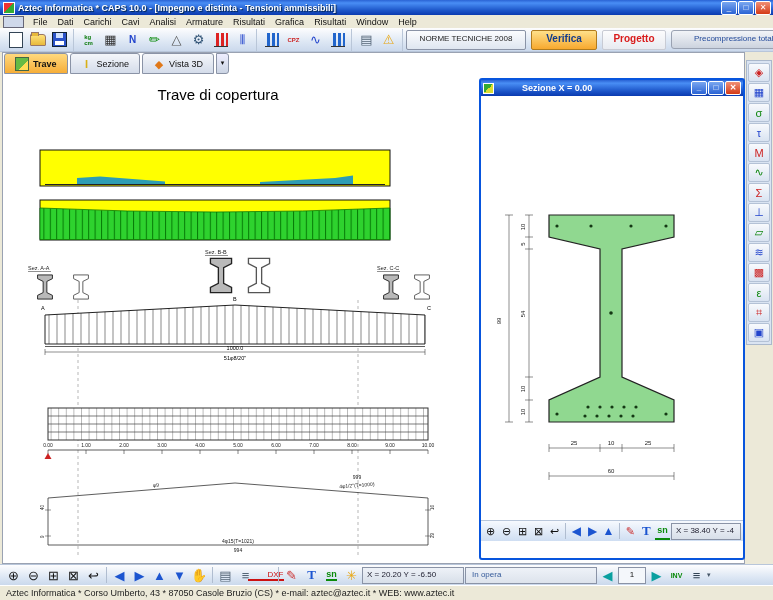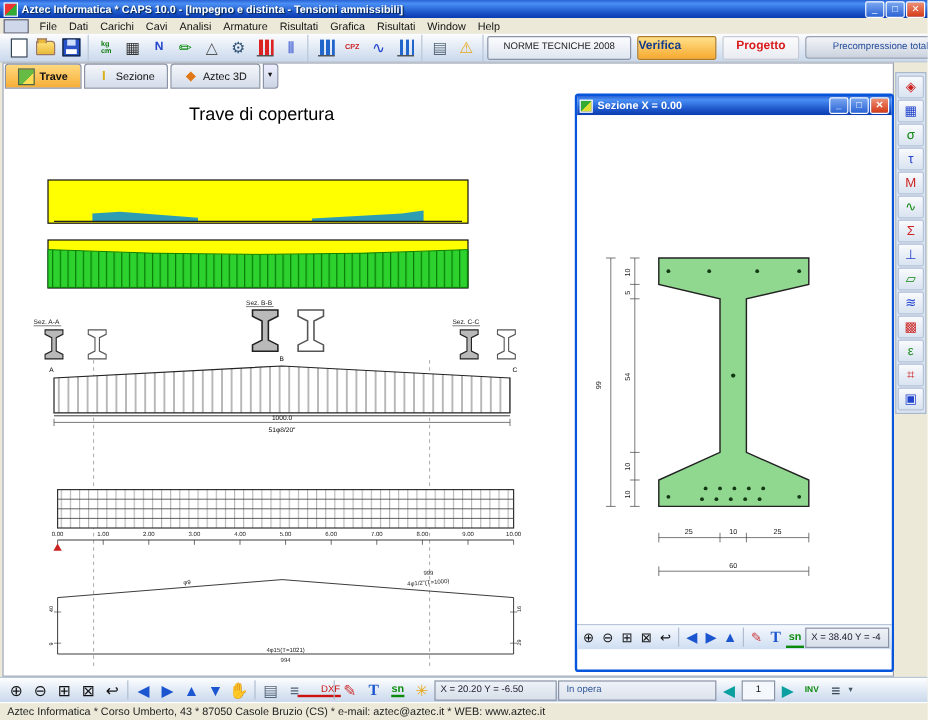--- a/index.html
+++ b/index.html
@@ -42,21 +42,21 @@
   .barsred{width:14px;height:13px;background:
     linear-gradient(90deg,transparent 0 2px,#d22 2px 5px,transparent 5px 7px,#d22 7px 10px,transparent 10px 12px,#d22 12px 14px);
     border-bottom:1px solid #333;}
   .barsblue{width:14px;height:13px;background:
     linear-gradient(90deg,transparent 0 2px,#26c 2px 5px,transparent 5px 7px,#26c 7px 10px,transparent 10px 12px,#26c 12px 14px);
     border-bottom:1px solid #333;}
   .btn-norme{height:18px;min-width:118px;border:1px solid #8a93a6;border-radius:2px;
     background:linear-gradient(#fbfcfe,#dfe6f0);font-size:8px;text-align:center;line-height:16px;color:#222;margin:0 2px;}
   .btn-verifica{height:18px;min-width:64px;border:1px solid #b07b1e;border-radius:2px;
     background:linear-gradient(#ffe08a,#f7a92f);font-size:10px;font-weight:bold;color:#123c8c;
-    line-height:16px;margin:0 2px;}
+    text-align:center;line-height:16px;margin:0 2px;}
   .btn-progetto{height:18px;min-width:62px;border:1px solid #c8cbd4;border-radius:2px;
     background:linear-gradient(#fcfcfd,#e8ebf1);font-size:10px;font-weight:bold;color:#d91c1c;
     text-align:center;line-height:16px;margin:0 2px;}
   .btn-precomp{height:17px;min-width:128px;border:1px solid #9aa2b2;border-radius:3px;
     background:linear-gradient(#f2f4f8,#ccd3de);font-size:8px;color:#234a9a;text-align:center;line-height:15px;margin:0 2px;}
   
   .tabs{position:absolute;left:4px;top:53px;display:flex;gap:2px;z-index:3;}
   .tab{height:19px;display:flex;align-items:center;gap:4px;padding:0 10px;
     border:1px solid #8a93a6;border-radius:3px 3px 0 0;background:linear-gradient(#f4f6fa,#d4dcea);}
   .tab.active{background:linear-gradient(#ffd97e,#f6ae38);font-weight:bold;justify-content:flex-end;}
@@ -73,21 +73,21 @@
   .sidebar{position:absolute;right:1px;top:60px;width:26px;display:flex;flex-direction:column;
     gap:1px;background:#dae4f2;border:1px solid #aab8cc;padding:2px 1px;box-sizing:border-box;}
   .sicon{width:20px;height:17px;margin:0 auto;display:flex;align-items:center;justify-content:center;
     font-size:11px;background:linear-gradient(#f8fafd,#d9e3f1);border:1px solid #b4c2d6;border-radius:2px;}
   .sicon:nth-child(odd){color:#c22;} .sicon:nth-child(even){color:#24c;}
   .sicon:nth-child(3n){color:#181;}
   
   .floatwin{position:absolute;left:479px;top:78px;width:266px;height:482px;
     border:2px solid #0855dd;border-radius:3px;background:#fff;box-sizing:border-box;z-index:5;}
   .fw-title{height:16px;background:linear-gradient(#2a63d4,#498ef5 20%,#1c55c8 70%,#0a3ab0);
-    color:#fff;font-weight:bold;font-size:9px;display:flex;align-items:center;padding:0 2px;}
+    color:#fff;font-weight:bold;font-size:9px;display:flex;align-items:center;padding:0 2px;gap:24px;}
   .fw-title .appico{width:9px;height:9px;background:linear-gradient(135deg,#3a3 0 50%,#dd3 50% 100%);
     border:1px solid #fff;margin-right:4px;}
   .fw-body{height:424px;background:#fff;position:relative;overflow:hidden;}
   .fw-toolbar{height:20px;background:linear-gradient(#f6f9fe,#cfdef2);border-top:1px solid #b8c6da;
     display:flex;align-items:center;padding:0 2px;gap:1px;}
   .fticon{width:17px;height:16px;display:flex;align-items:center;justify-content:center;font-size:11px;}
   .coordbox{height:15px;border:1px solid #8a93a6;background:linear-gradient(#eef2f8,#d8dfe9);
     font-size:8px;line-height:14px;padding:0 4px;color:#223;white-space:nowrap;overflow:hidden;}
   .bluearr{color:#1c55d0;font-size:12px;}
   .tealarr{color:#0aa0a0;font-size:12px;}
@@ -194,21 +194,21 @@
   <div class="tab active">
     <span class="tabico trave"></span>
     <span>Trave</span>
   </div>
   <div class="tab">
     <span class="tabico sezione">I</span>
     <span>Sezione</span>
   </div>
   <div class="tab">
     <span class="tabico vista">◆</span>
-    <span>Aztec 3D</span>
+    <span>Vista 3D</span>
   </div>
   <div class="tabdrop">▾</div>
 </div>
 
 <svg style="position:absolute;left:5px;top:58px;z-index:2" width="470" height="505" viewBox="0 0 470 505">
   <defs>
     <pattern id="pgreen" width="6.4" height="6" patternUnits="userSpaceOnUse">
       <rect width="6.4" height="6" fill="#2ed22e"></rect>
       <line x1="0.5" y1="0" x2="0.5" y2="6" stroke="#067a06" stroke-width="1"></line>
     </pattern>

